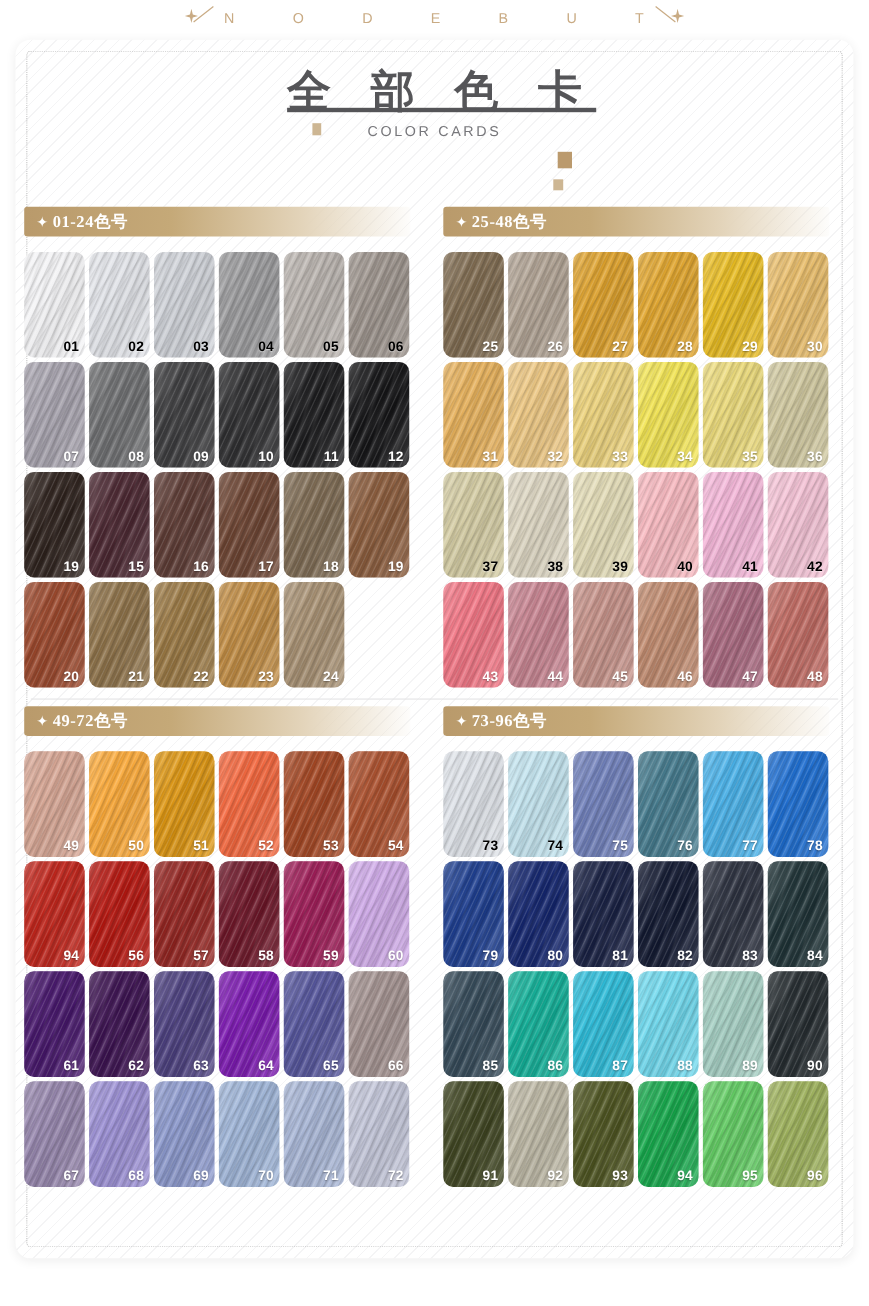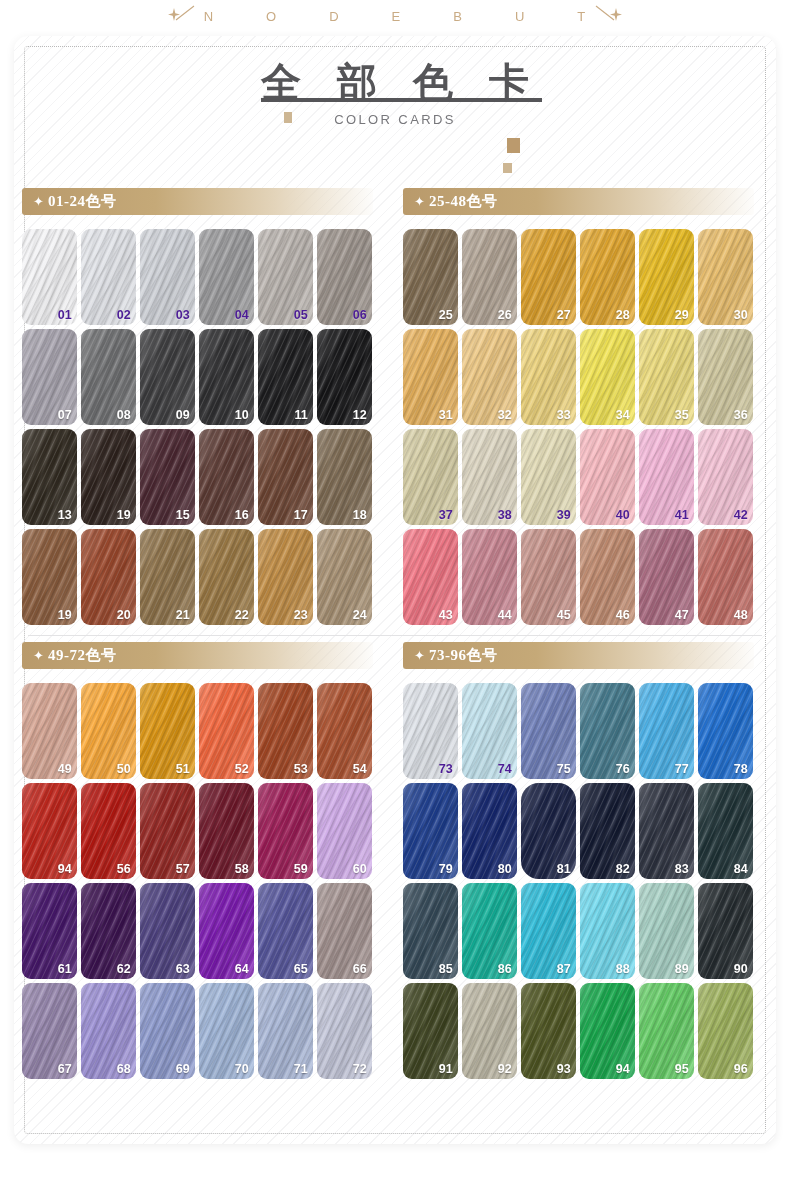--- a/index.html
+++ b/index.html
@@ -215,21 +215,21 @@
     position: absolute;
     right: 5px;
     bottom: 3px;
     font-family: "Liberation Sans", sans-serif;
     font-size: 12.5px;
     font-weight: 700;
     letter-spacing: 0.2px;
     z-index: 4;
   }
   .swatch .num.light { color: #ffffff; text-shadow: 0 1px 1.5px rgba(0,0,0,0.35); }
-  .swatch .num.dark  { color: #4c1d95; text-shadow: 0 1px 1px rgba(255,255,255,0.5); }
+  .swatch .num.dark  { color: #000000; text-shadow: 0 1px 1px rgba(255,255,255,0.5); }
 </style>
 </head>
 <body>
 
 <div class="brand-strip">
   <span class="brand-spark">
     <svg width="40" height="26" viewBox="0 0 40 26">
       <path d="M10 5 L11.3 10.2 L16 11.5 L11.3 12.8 L10 18 L8.7 12.8 L4 11.5 L8.7 10.2 Z" fill="#c9ab84"></path>
       <line x1="12" y1="17" x2="30" y2="3" stroke="#c9ab84" stroke-width="1.1"></line>
     </svg>
@@ -322,25 +322,20 @@
           <div class="swatch" style="background: rgb(27, 27, 29);">
             <div class="fiber"></div>
             <div class="sheen"></div>
             <span class="num light">11</span>
           </div>
           <div class="swatch" style="background: rgb(20, 20, 22);">
             <div class="fiber"></div>
             <div class="sheen"></div>
             <span class="num light">12</span>
           </div>
-          <div class="swatch" style="background: rgb(48, 41, 31);">
-            <div class="fiber"></div>
-            <div class="sheen"></div>
-            <span class="num light">13</span>
-          </div>
           <div class="swatch" style="background: rgb(45, 33, 28);">
             <div class="fiber"></div>
             <div class="sheen"></div>
             <span class="num light">19</span>
           </div>
           <div class="swatch" style="background: rgb(74, 38, 48);">
             <div class="fiber"></div>
             <div class="sheen"></div>
             <span class="num light">15</span>
           </div>
@@ -687,21 +682,21 @@
           <div class="swatch" style="background: rgb(28, 61, 143);">
             <div class="fiber"></div>
             <div class="sheen"></div>
             <span class="num light">79</span>
           </div>
           <div class="swatch" style="background: rgb(19, 37, 110);">
             <div class="fiber"></div>
             <div class="sheen"></div>
             <span class="num light">80</span>
           </div>
-          <div class="swatch" style="background: rgb(23, 31, 66); border-radius: 18px;">
+          <div class="swatch" style="background: rgb(23, 31, 66);">
             <div class="fiber"></div>
             <div class="sheen"></div>
             <span class="num light">81</span>
           </div>
           <div class="swatch" style="background: rgb(17, 24, 48);">
             <div class="fiber"></div>
             <div class="sheen"></div>
             <span class="num light">82</span>
           </div>
           <div class="swatch" style="background: rgb(43, 48, 62);">

